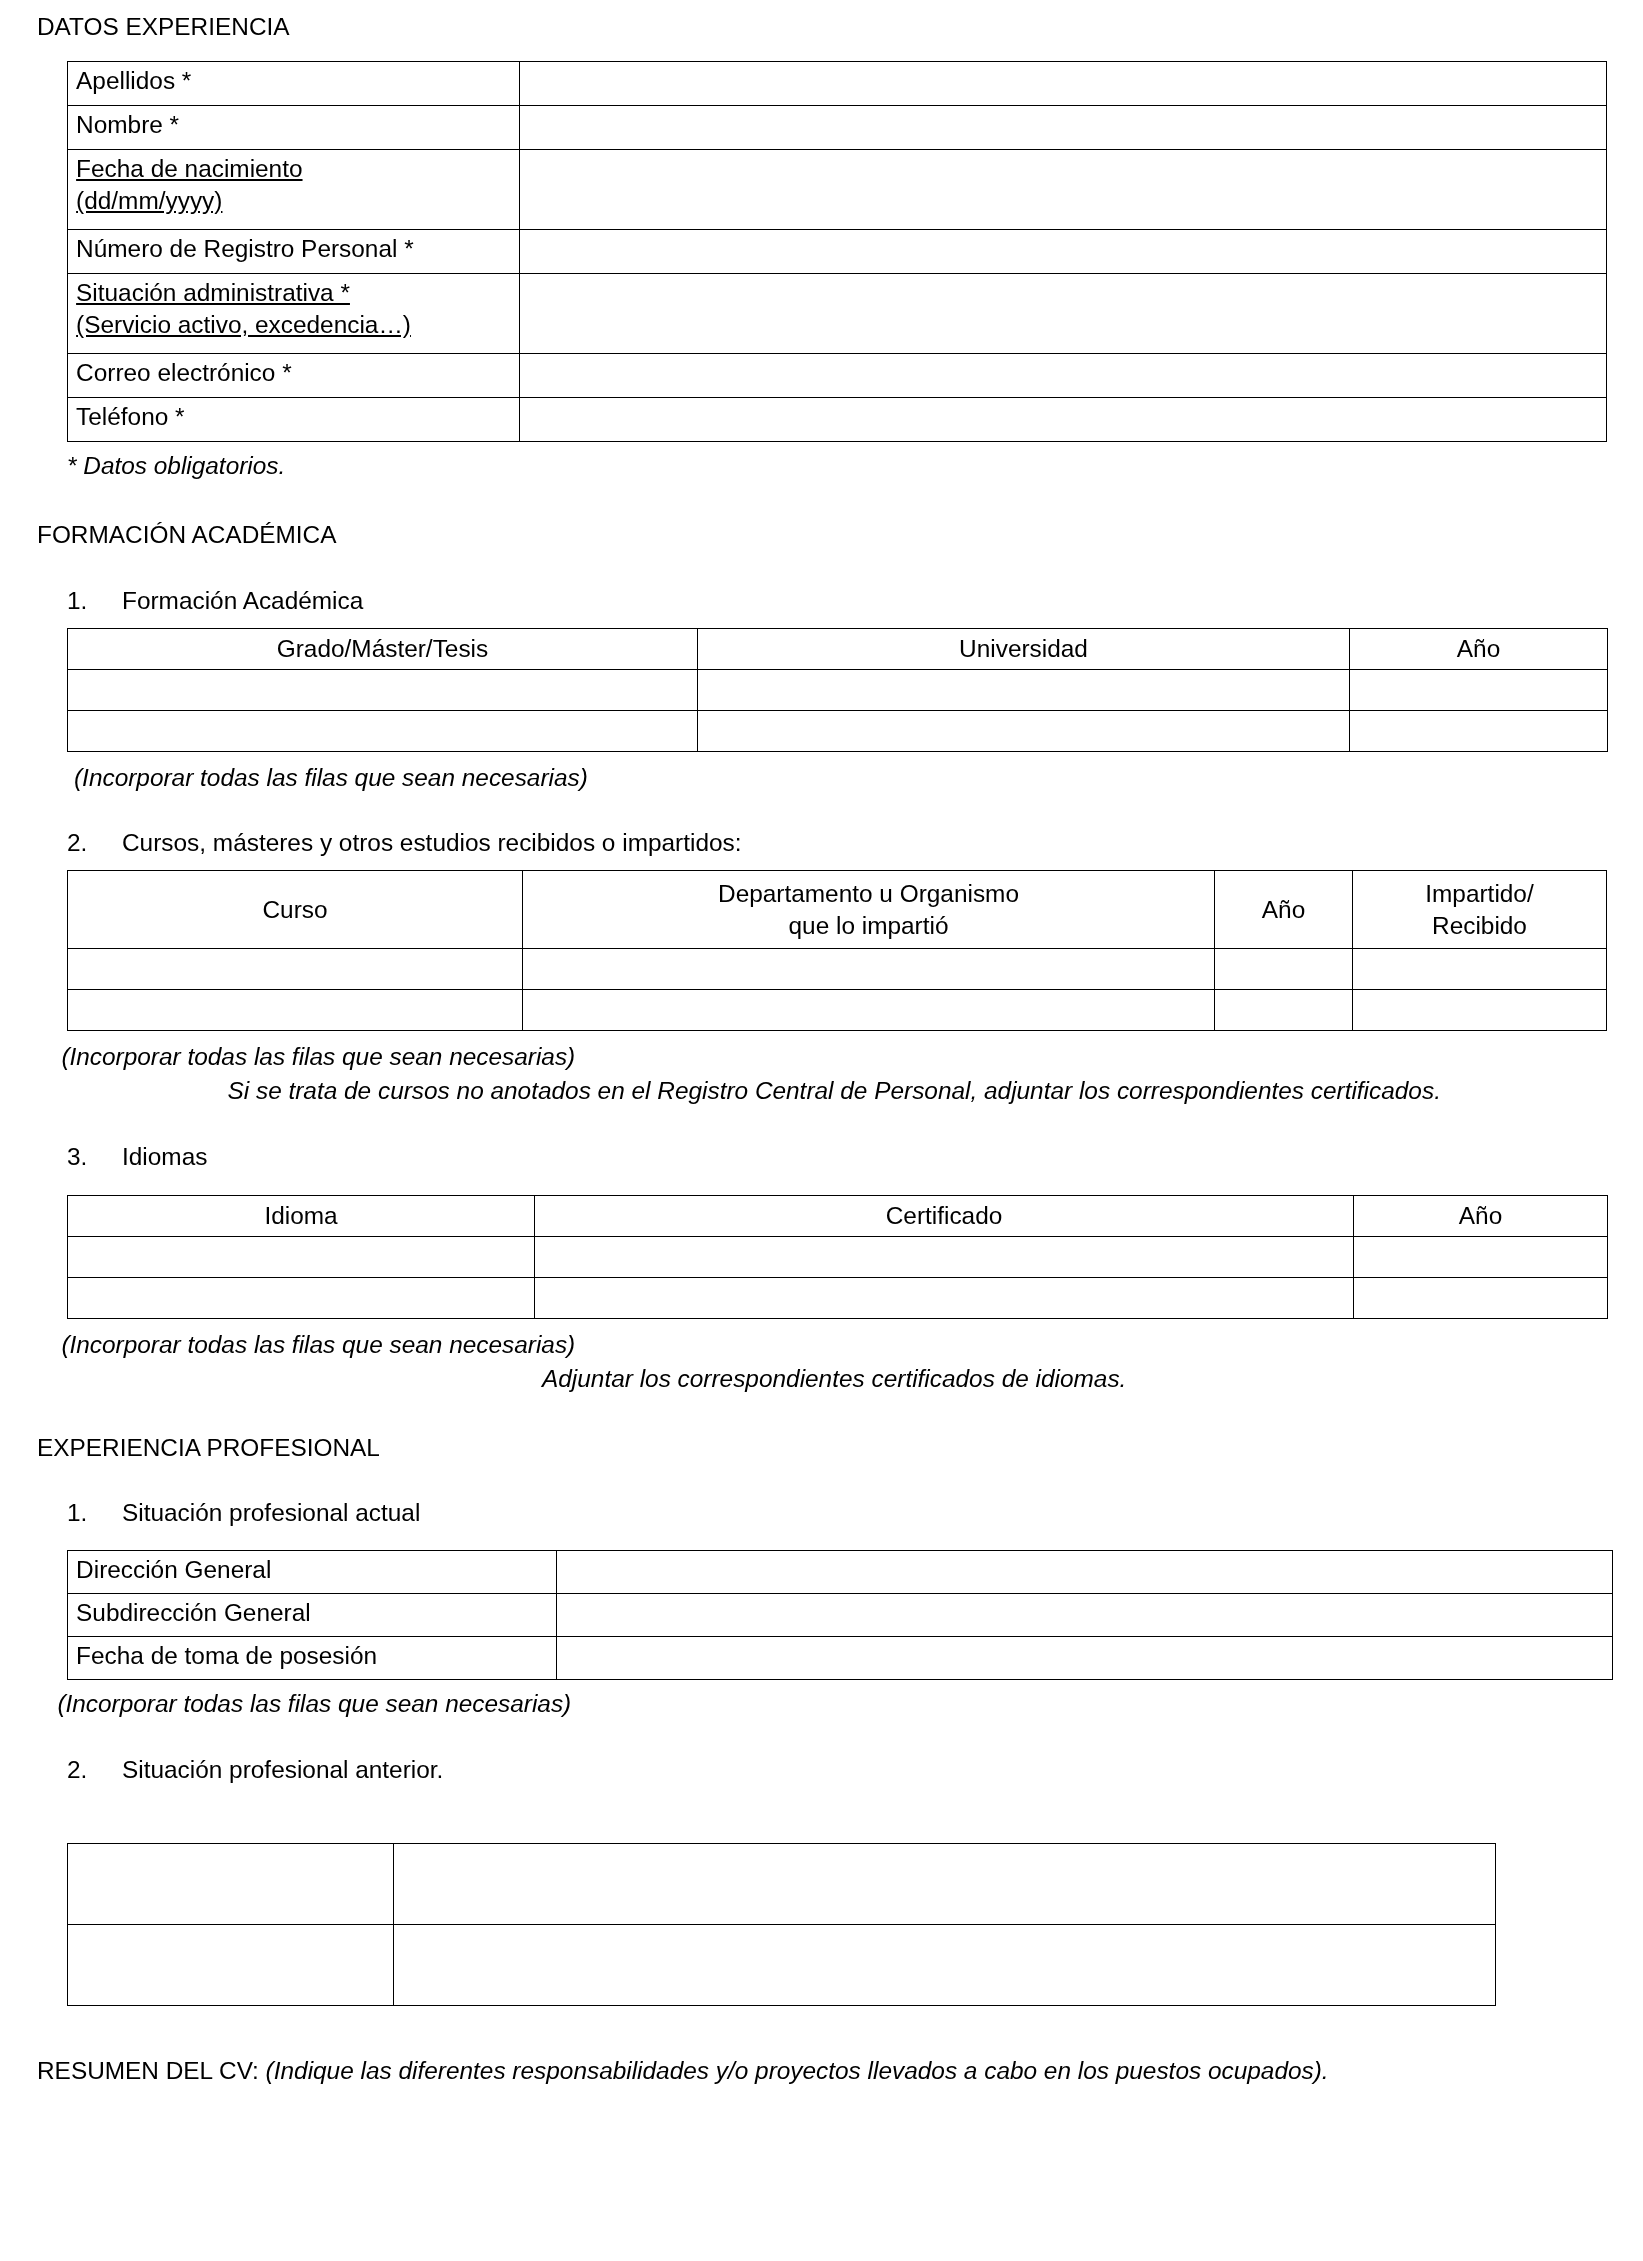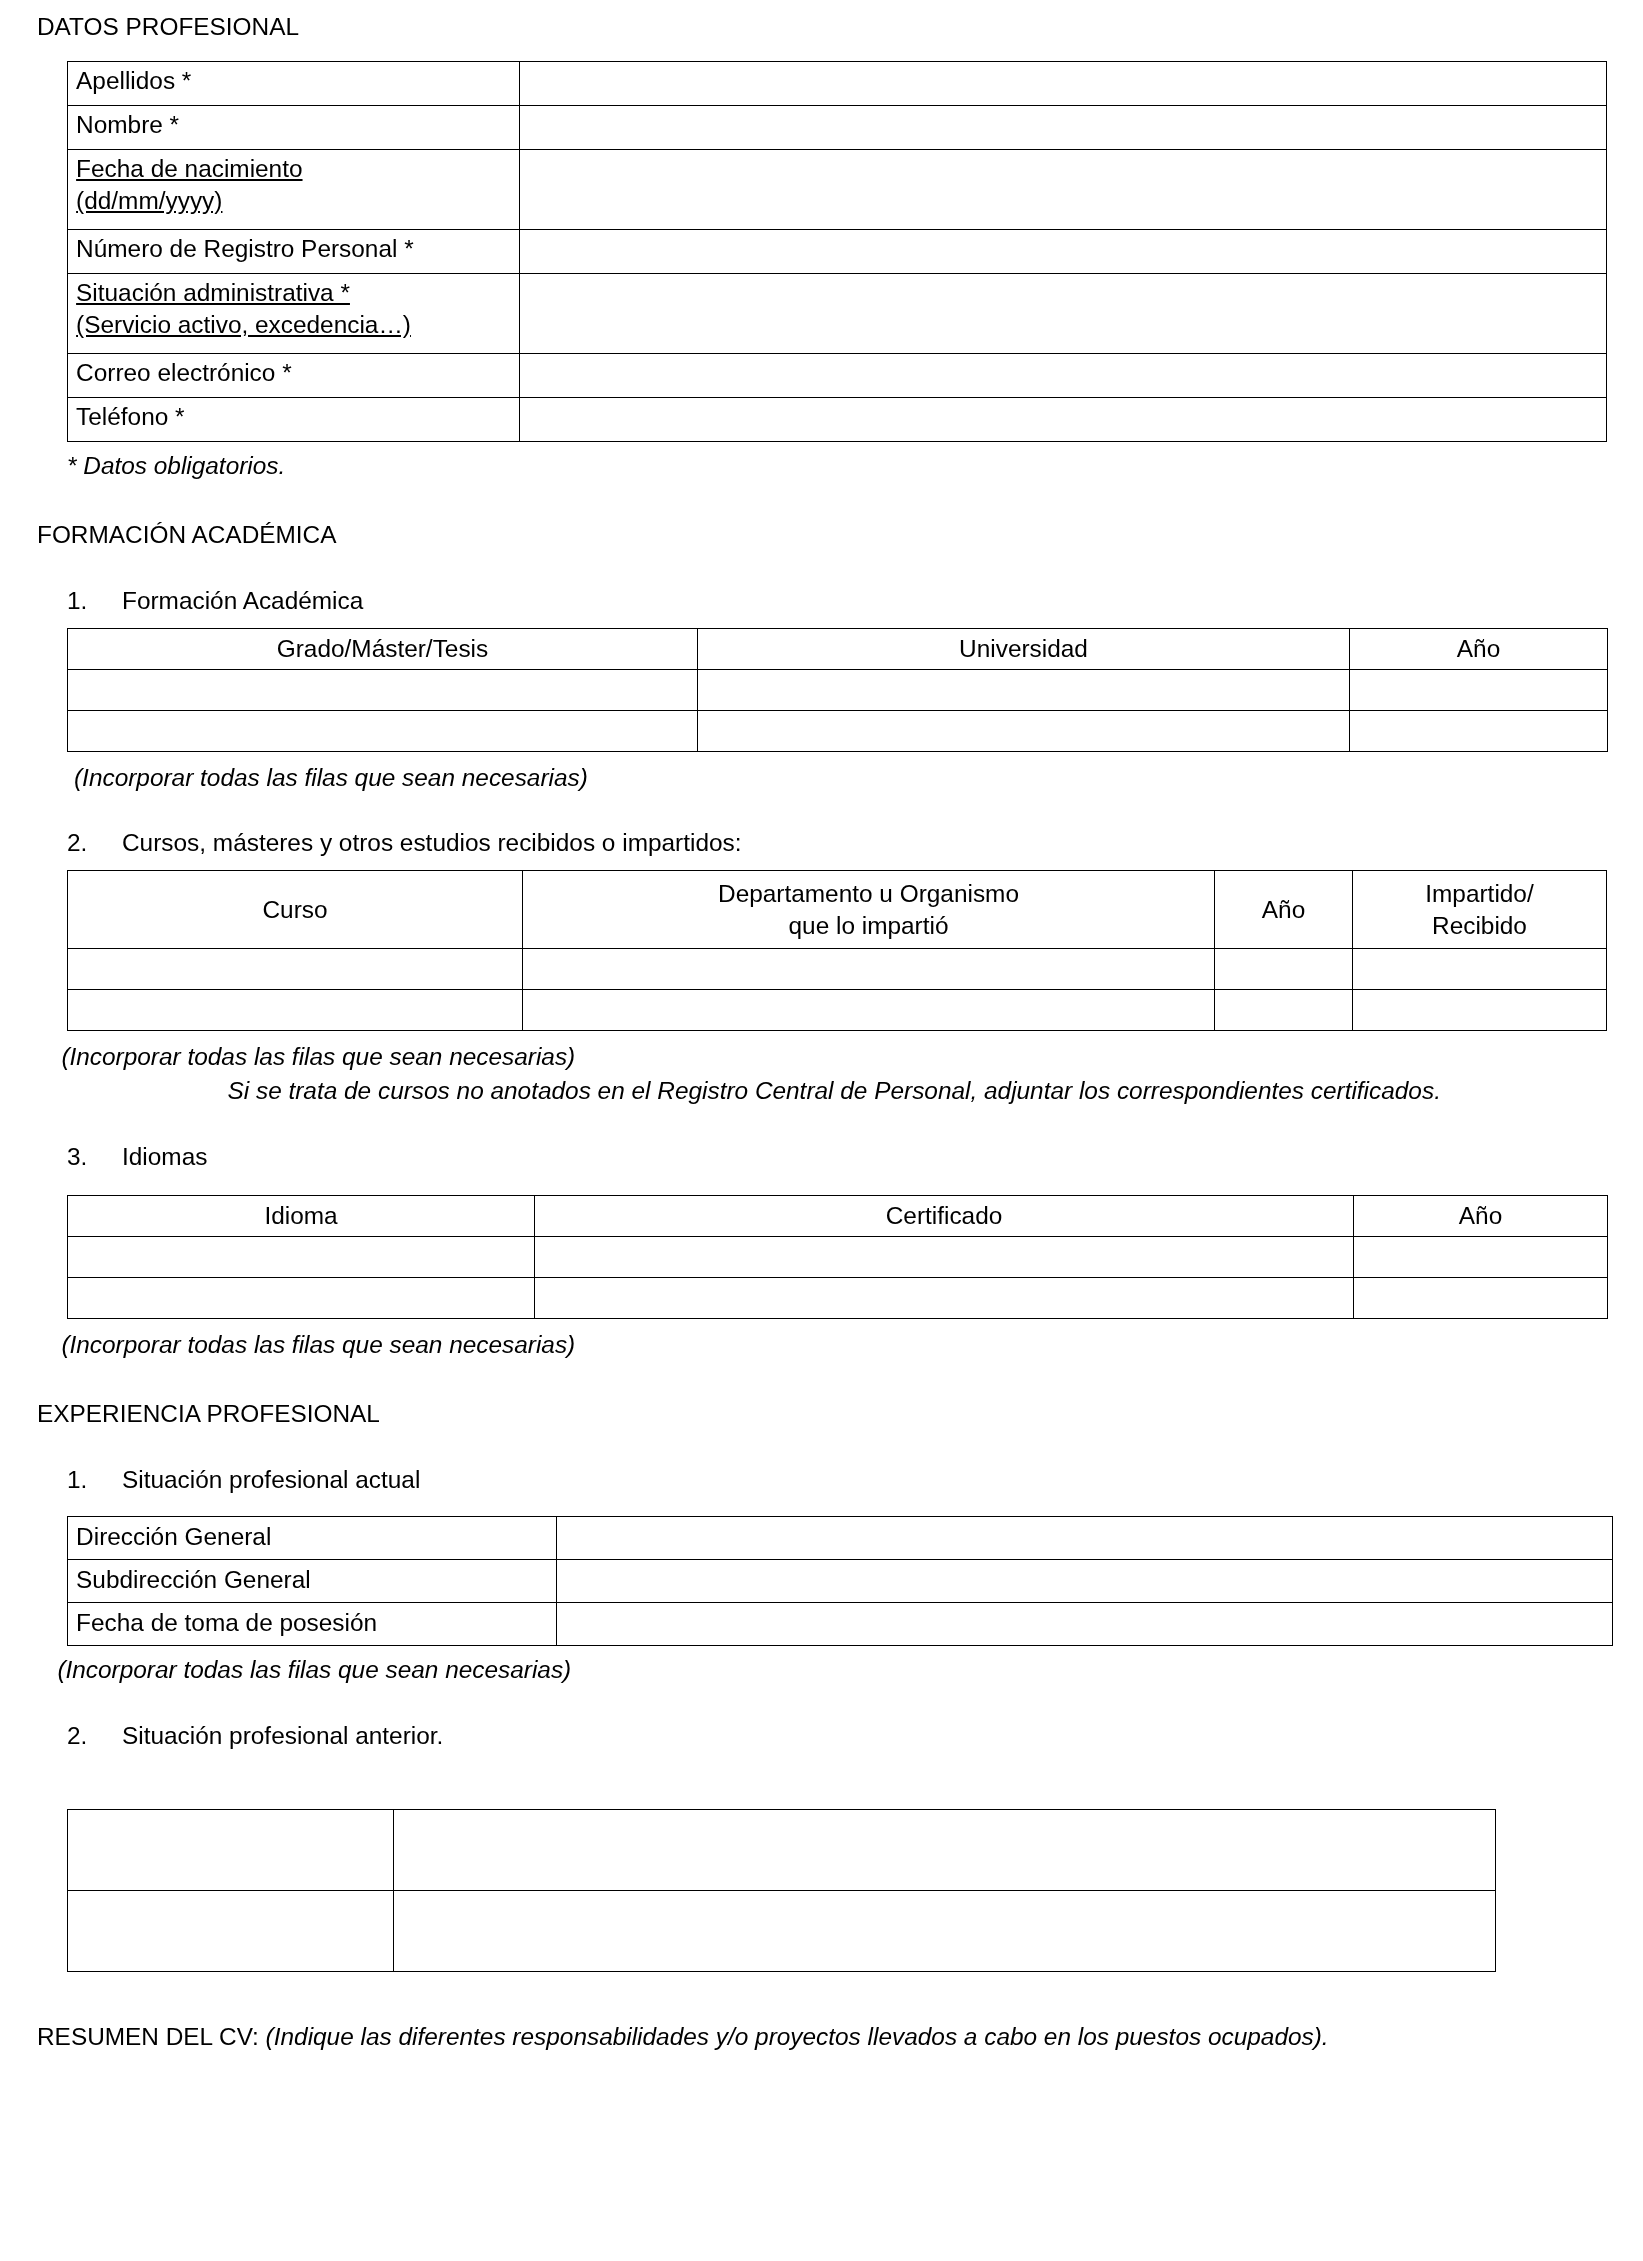--- a/index.html
+++ b/index.html
@@ -76,21 +76,21 @@
   .t-previous td.blank { height: 81px; }
 
   .resumen { margin: 49px 0 0 0; }
   .resumen .it { font-style: italic; }
 </style>
 </head>
 <body>
 
 <div class="page">
 
-  <h1 class="sec-title">DATOS PROFESIONAL</h1>
+  <h1 class="sec-title">DATOS EXPERIENCIA</h1>
 
   <table class="tbl t-personal">
     <colgroup>
         <col style="width:452px">
         <col style="width:1087px">
       </colgroup>
     <tbody>
       <tr class="s">
         <td class="lbl">Apellidos *</td>
         <td class="blank"></td>
@@ -220,20 +220,21 @@
       </tr>
       <tr>
         <td class="blank"></td>
         <td class="blank"></td>
         <td class="blank"></td>
       </tr>
     </tbody>
   </table>
 
   <p class="note tight">(Incorporar todas las filas que sean necesarias)</p>
+  <p class="note tight follow">Adjuntar los correspondientes certificados de idiomas.</p>
 
   <h1 class="sec-title sec-gap">EXPERIENCIA PROFESIONAL</h1>
 
   <div class="num-item">
     <span class="num">1.</span><span>Situación profesional actual</span>
   </div>
 
   <table class="tbl t-current">
     <colgroup>
         <col style="width:489px">

